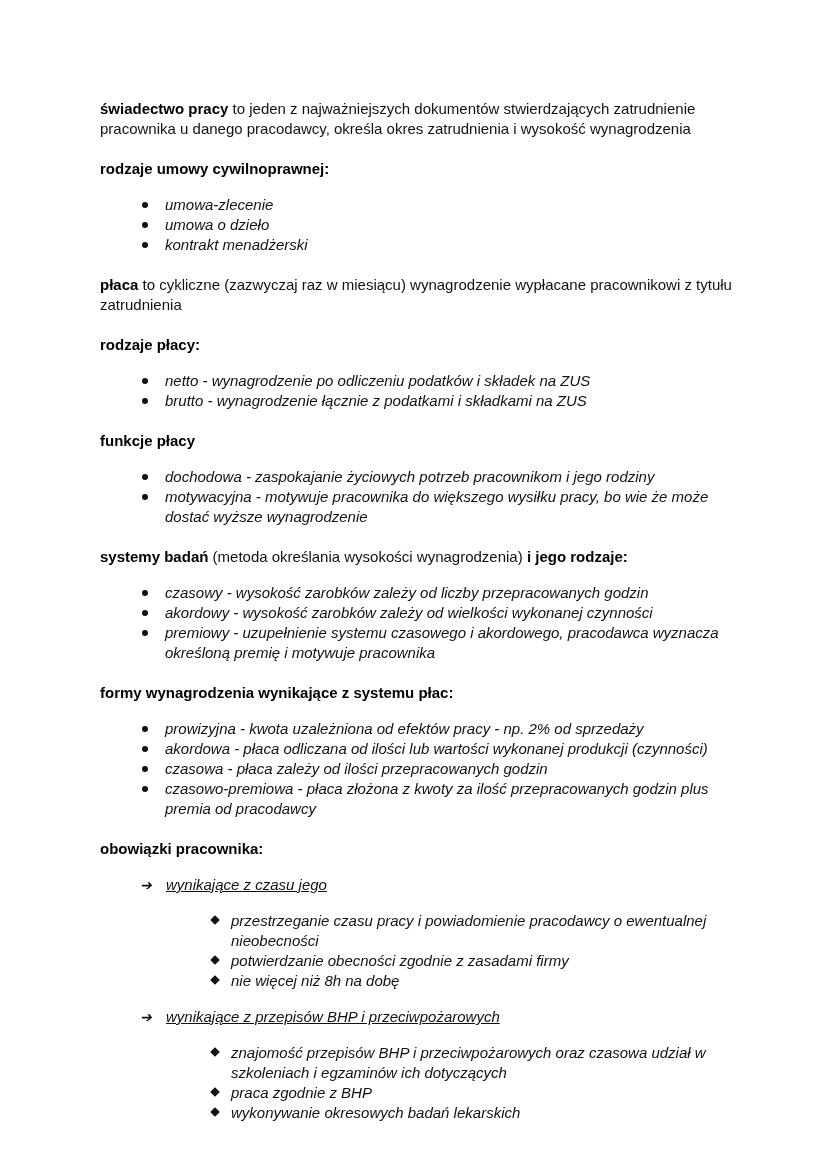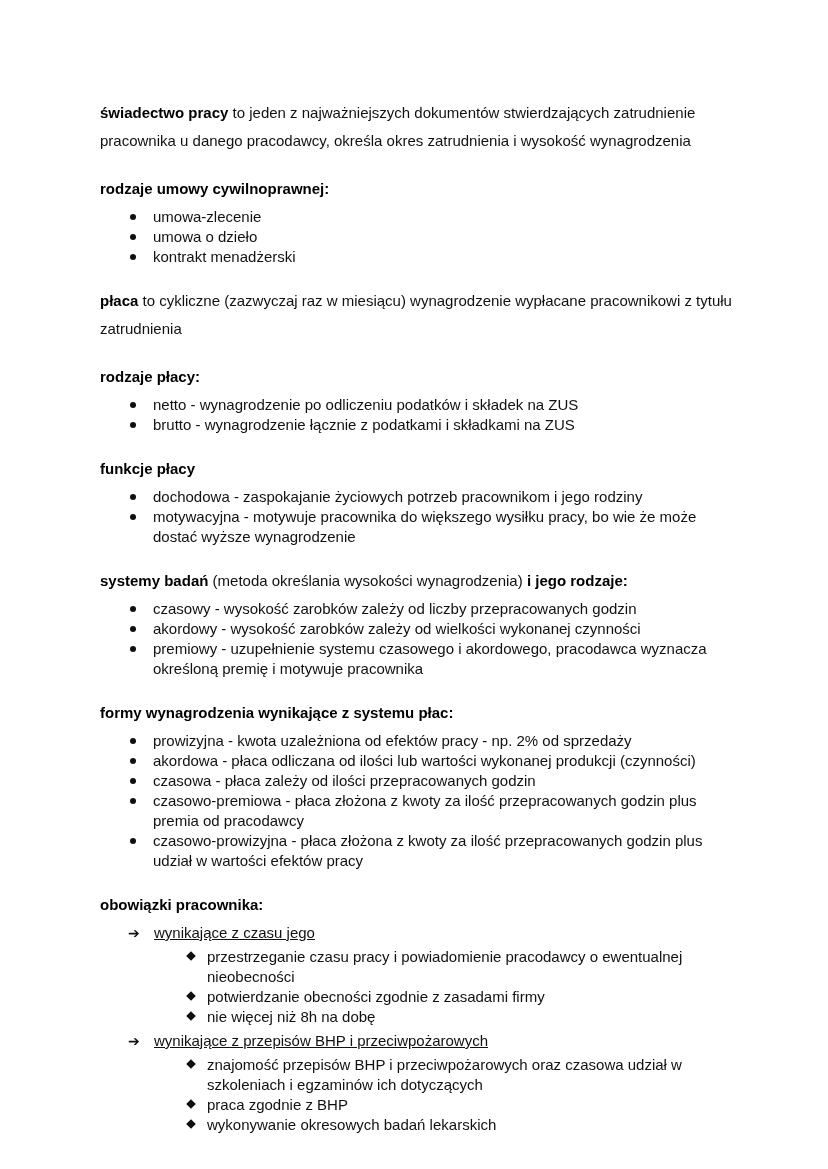--- a/index.html
+++ b/index.html
@@ -17,30 +17,31 @@
     color: #111111;
   }
   .page {
     position: absolute;
     left: 100px;
     top: 99px;
     width: 640px;
   }
   p {
     margin: 0;
-    line-height: 28px;
+    line-height: 20px;
   }
   .section {
     margin-bottom: 20px;
   }
   b { font-weight: bold; color: #000; }
   ul {
     list-style: none;
-    margin: 4px;
+    margin: 16px;
     padding: 0;
+    font-style: italic;
   }
   li {
     line-height: 20px;
     position: relative;
   }
   .lvl1 { padding-left: 49px; }
   .lvl1 .bullet {
     position: absolute;
     left: 26px;
     top: 7px;
@@ -122,21 +123,20 @@
     </ul>
   </div>
 
   <div class="section">
     <p><b>formy wynagrodzenia wynikające z systemu płac:</b></p>
     <ul>
       <li class="lvl1"><span class="bullet"></span><span>prowizyjna - kwota uzależniona od efektów pracy - np. 2% od sprzedaży</span></li>
       <li class="lvl1"><span class="bullet"></span><span>akordowa - płaca odliczana od ilości lub wartości wykonanej produkcji (czynności)</span></li>
       <li class="lvl1"><span class="bullet"></span><span>czasowa - płaca zależy od ilości przepracowanych godzin</span></li>
       <li class="lvl1"><span class="bullet"></span><span>czasowo-premiowa - płaca złożona z kwoty za ilość przepracowanych godzin plus premia od pracodawcy</span></li>
-      <li class="lvl1"><span class="bullet"></span><span>czasowo-prowizyjna - płaca złożona z kwoty za ilość przepracowanych godzin plus udział w wartości efektów pracy</span></li>
     </ul>
   </div>
 
   <div class="section">
     <p><b>obowiązki pracownika:</b></p>
     <ul>
       <li class="arrow-item">
         <span class="arrow">➔</span>
         <span class="label">wynikające z czasu jego</span>
       </li>

